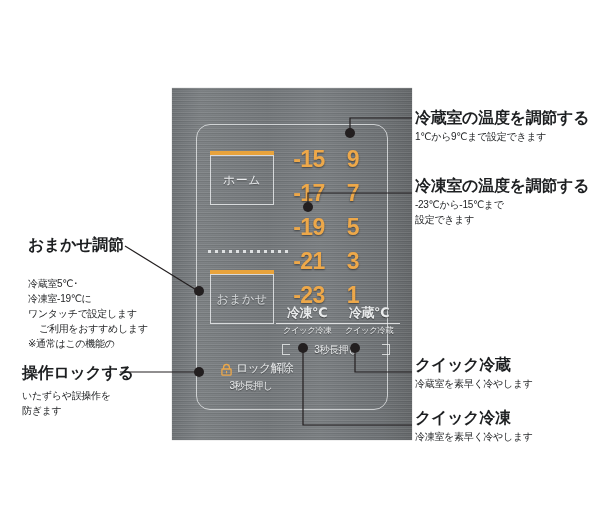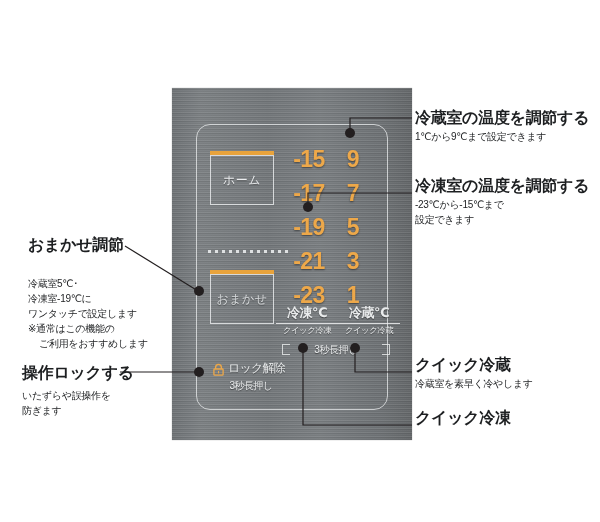--- a/index.html
+++ b/index.html
@@ -106,21 +106,21 @@
     text-shadow:0 1px 1px rgba(0,0,0,.45);white-space:nowrap;
   }
   .hold3::before,.hold3::after{
     content:"";position:absolute;top:1px;width:7px;height:9px;
     border:1.2px solid rgba(235,237,238,.8);
   }
   .hold3::before{left:2px;border-right:none;}
   .hold3::after{right:2px;border-left:none;}
 
   
-  #lock-row{position:absolute;left:40px;top:272px;display:flex;align-items:center;gap:3px;}
+  #lock-row{position:absolute;left:48px;top:272px;display:flex;align-items:center;gap:3px;}
   .lock-icon{width:13px;height:13px;position:relative;flex:0 0 auto;}
   .lock-label{
     color:#e9ebec;font-size:12px;letter-spacing:-.8px;white-space:nowrap;
     text-shadow:0 1px 1px rgba(0,0,0,.4);
   }
   #lock-hold{
     position:absolute;left:36px;top:291px;width:86px;text-align:center;
     color:#e9ebec;font-size:10px;letter-spacing:-.6px;white-space:nowrap;
     text-shadow:0 1px 1px rgba(0,0,0,.4);
   }
@@ -248,31 +248,32 @@
     <div class="desc">設定できます</div>
   </div>
 
   <div class="anno" id="anno-quick-fridge">
     <div class="title">クイック冷蔵</div>
     <div class="desc">冷蔵室を素早く冷やします</div>
   </div>
 
   <div class="anno" id="anno-quick-freezer">
     <div class="title">クイック冷凍</div>
+    <div class="desc">冷凍室を素早く冷やします</div>
   </div>
 
   <div class="anno left" id="anno-omakase">
     <div class="title">おまかせ調節</div>
     <div class="desc">冷蔵室5℃･</div>
     <div class="desc">冷凍室-19℃に</div>
     <div class="desc">ワンタッチで設定します</div>
-    <div class="desc">※通常はこの機能の</div>
     <div class="desc">
         <span class="indent">ご利用をおすすめします</span>
       </div>
+    <div class="desc">※通常はこの機能の</div>
   </div>
 
   <div class="anno left" id="anno-lock">
     <div class="title">操作ロックする</div>
     <div class="desc">いたずらや誤操作を</div>
     <div class="desc">防ぎます</div>
   </div>
 
 </div>
 

